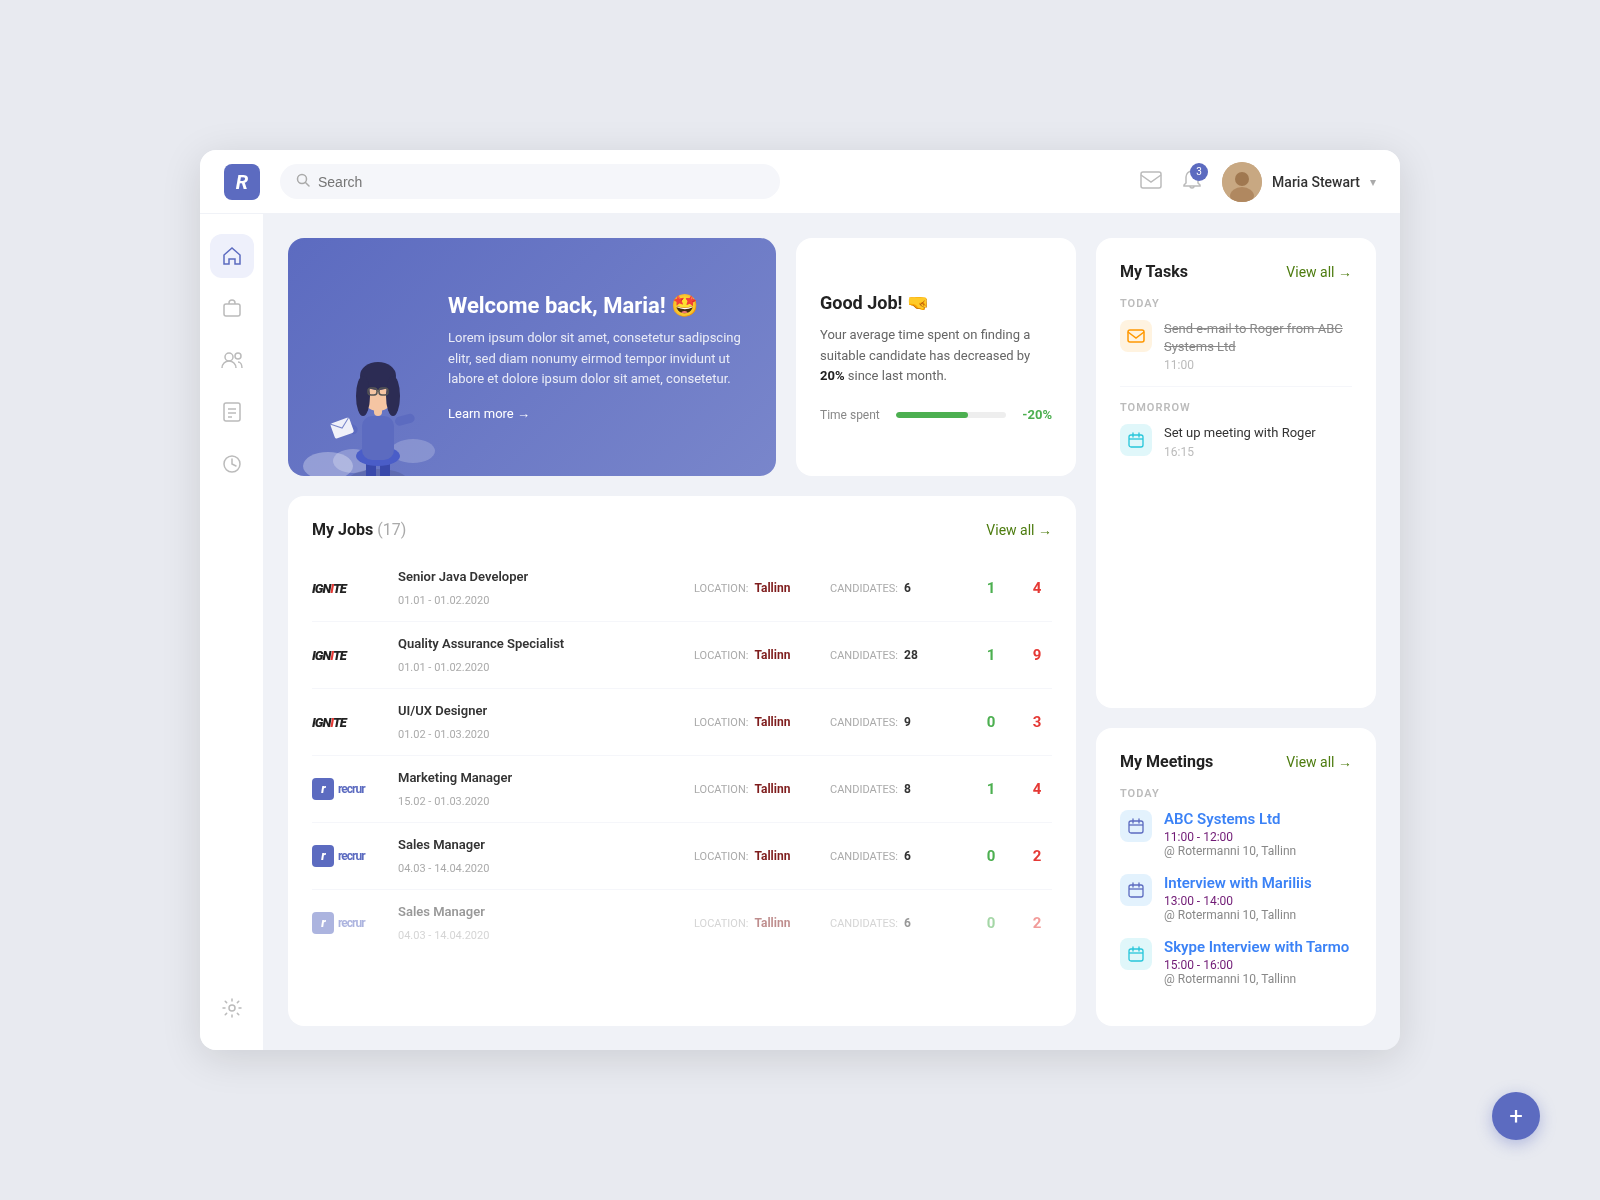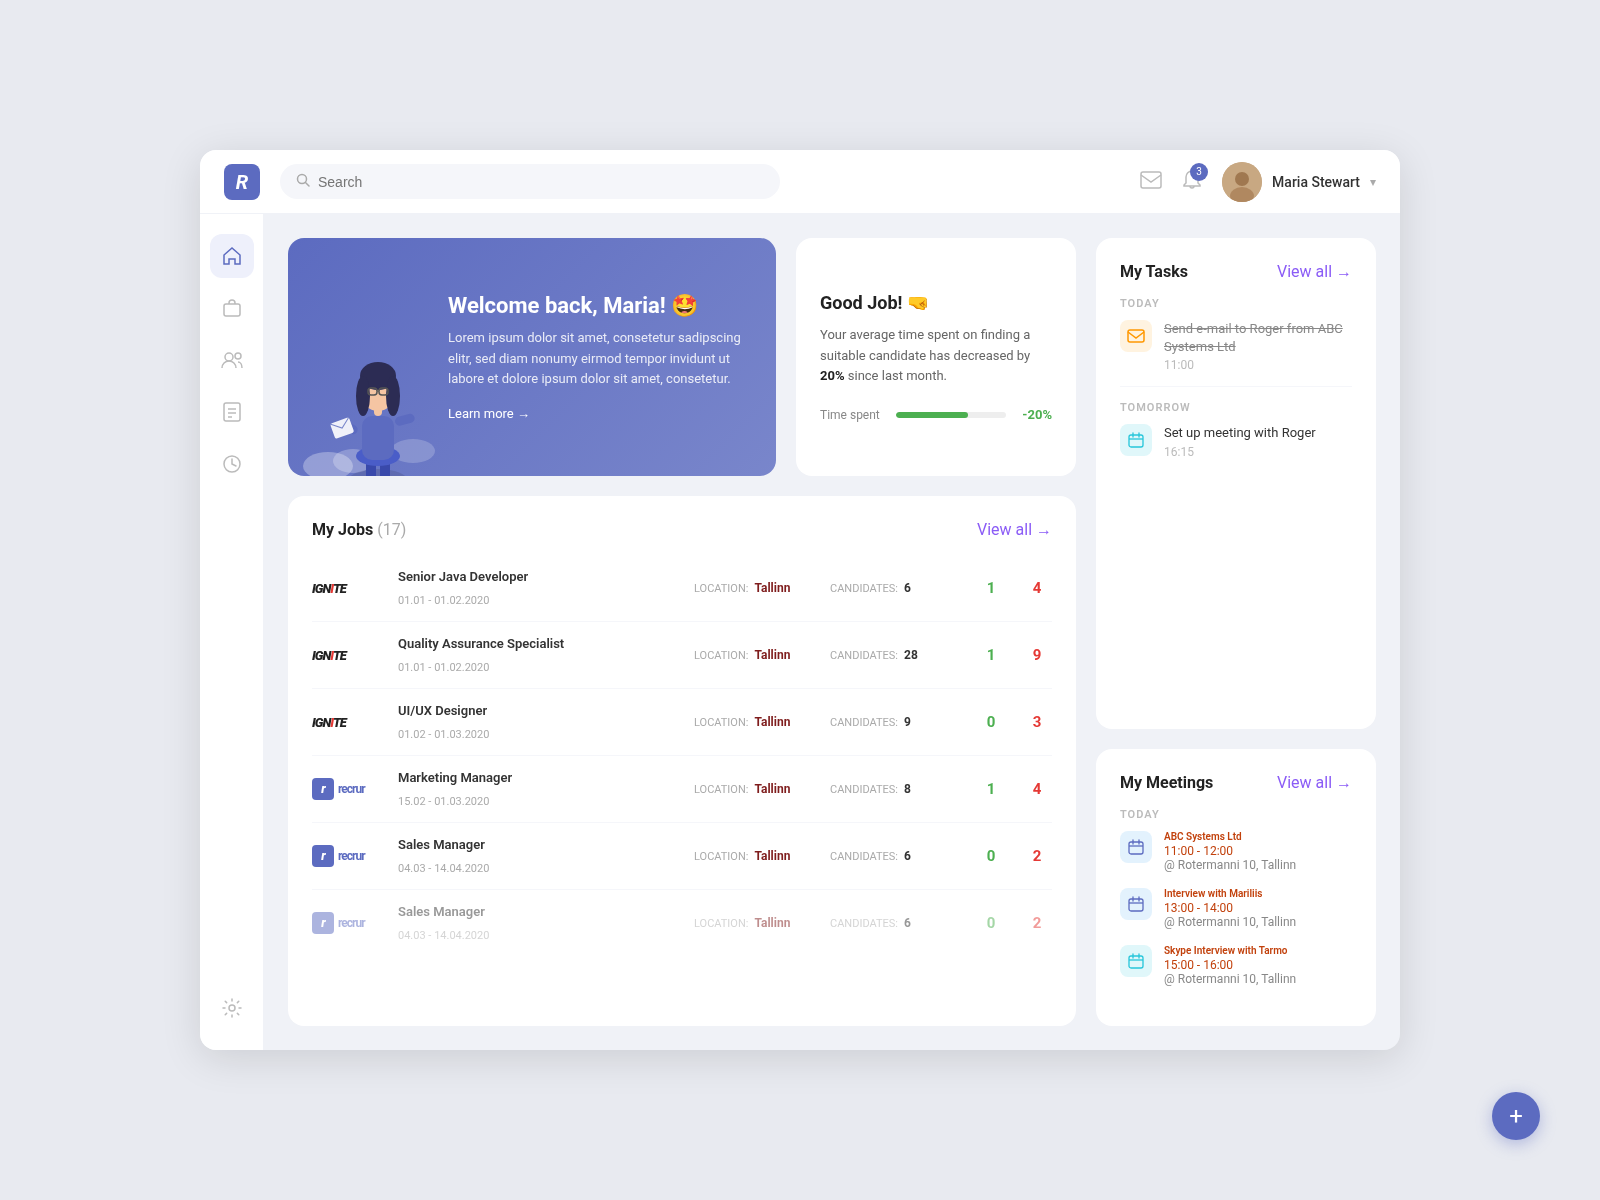--- a/index.html
+++ b/index.html
@@ -254,22 +254,22 @@
       align-items: center;
       justify-content: space-between;
       margin-bottom: 16px;
     }
     .card-title {
       font-size: 16px;
       font-weight: 700;
       color: #222;
     }
     .view-all-link {
-      font-size: 16px;
-      color: #8b5cf6;
+      font-size: 14px;
+      color: #4d7c0f;
       cursor: pointer;
       display: flex;
       align-items: center;
       gap: 4px;
     }
     .section-label {
       font-size: 11px;
       color: #bbb;
       font-weight: 600;
       letter-spacing: 1px;
@@ -322,28 +322,28 @@
       height: 32px;
       border-radius: 8px;
       background: #e3f2fd;
       display: flex;
       align-items: center;
       justify-content: center;
       font-size: 14px;
       flex-shrink: 0;
     }
     .meeting-text .meeting-name {
-      font-size: 10px;
-      color: #c2410c;
+      font-size: 15px;
+      color: #3b82f6;
       font-weight: 600;
       margin-bottom: 2px;
     }
     .meeting-text .meeting-time {
       font-size: 12px;
-      color: #c2410c;
+      color: #701a75;
     }
     .meeting-text .meeting-loc {
       font-size: 12px;
       color: #888;
     }
 
     
     .jobs-card {
       grid-column: 1 / 3;
       grid-row: 2;

